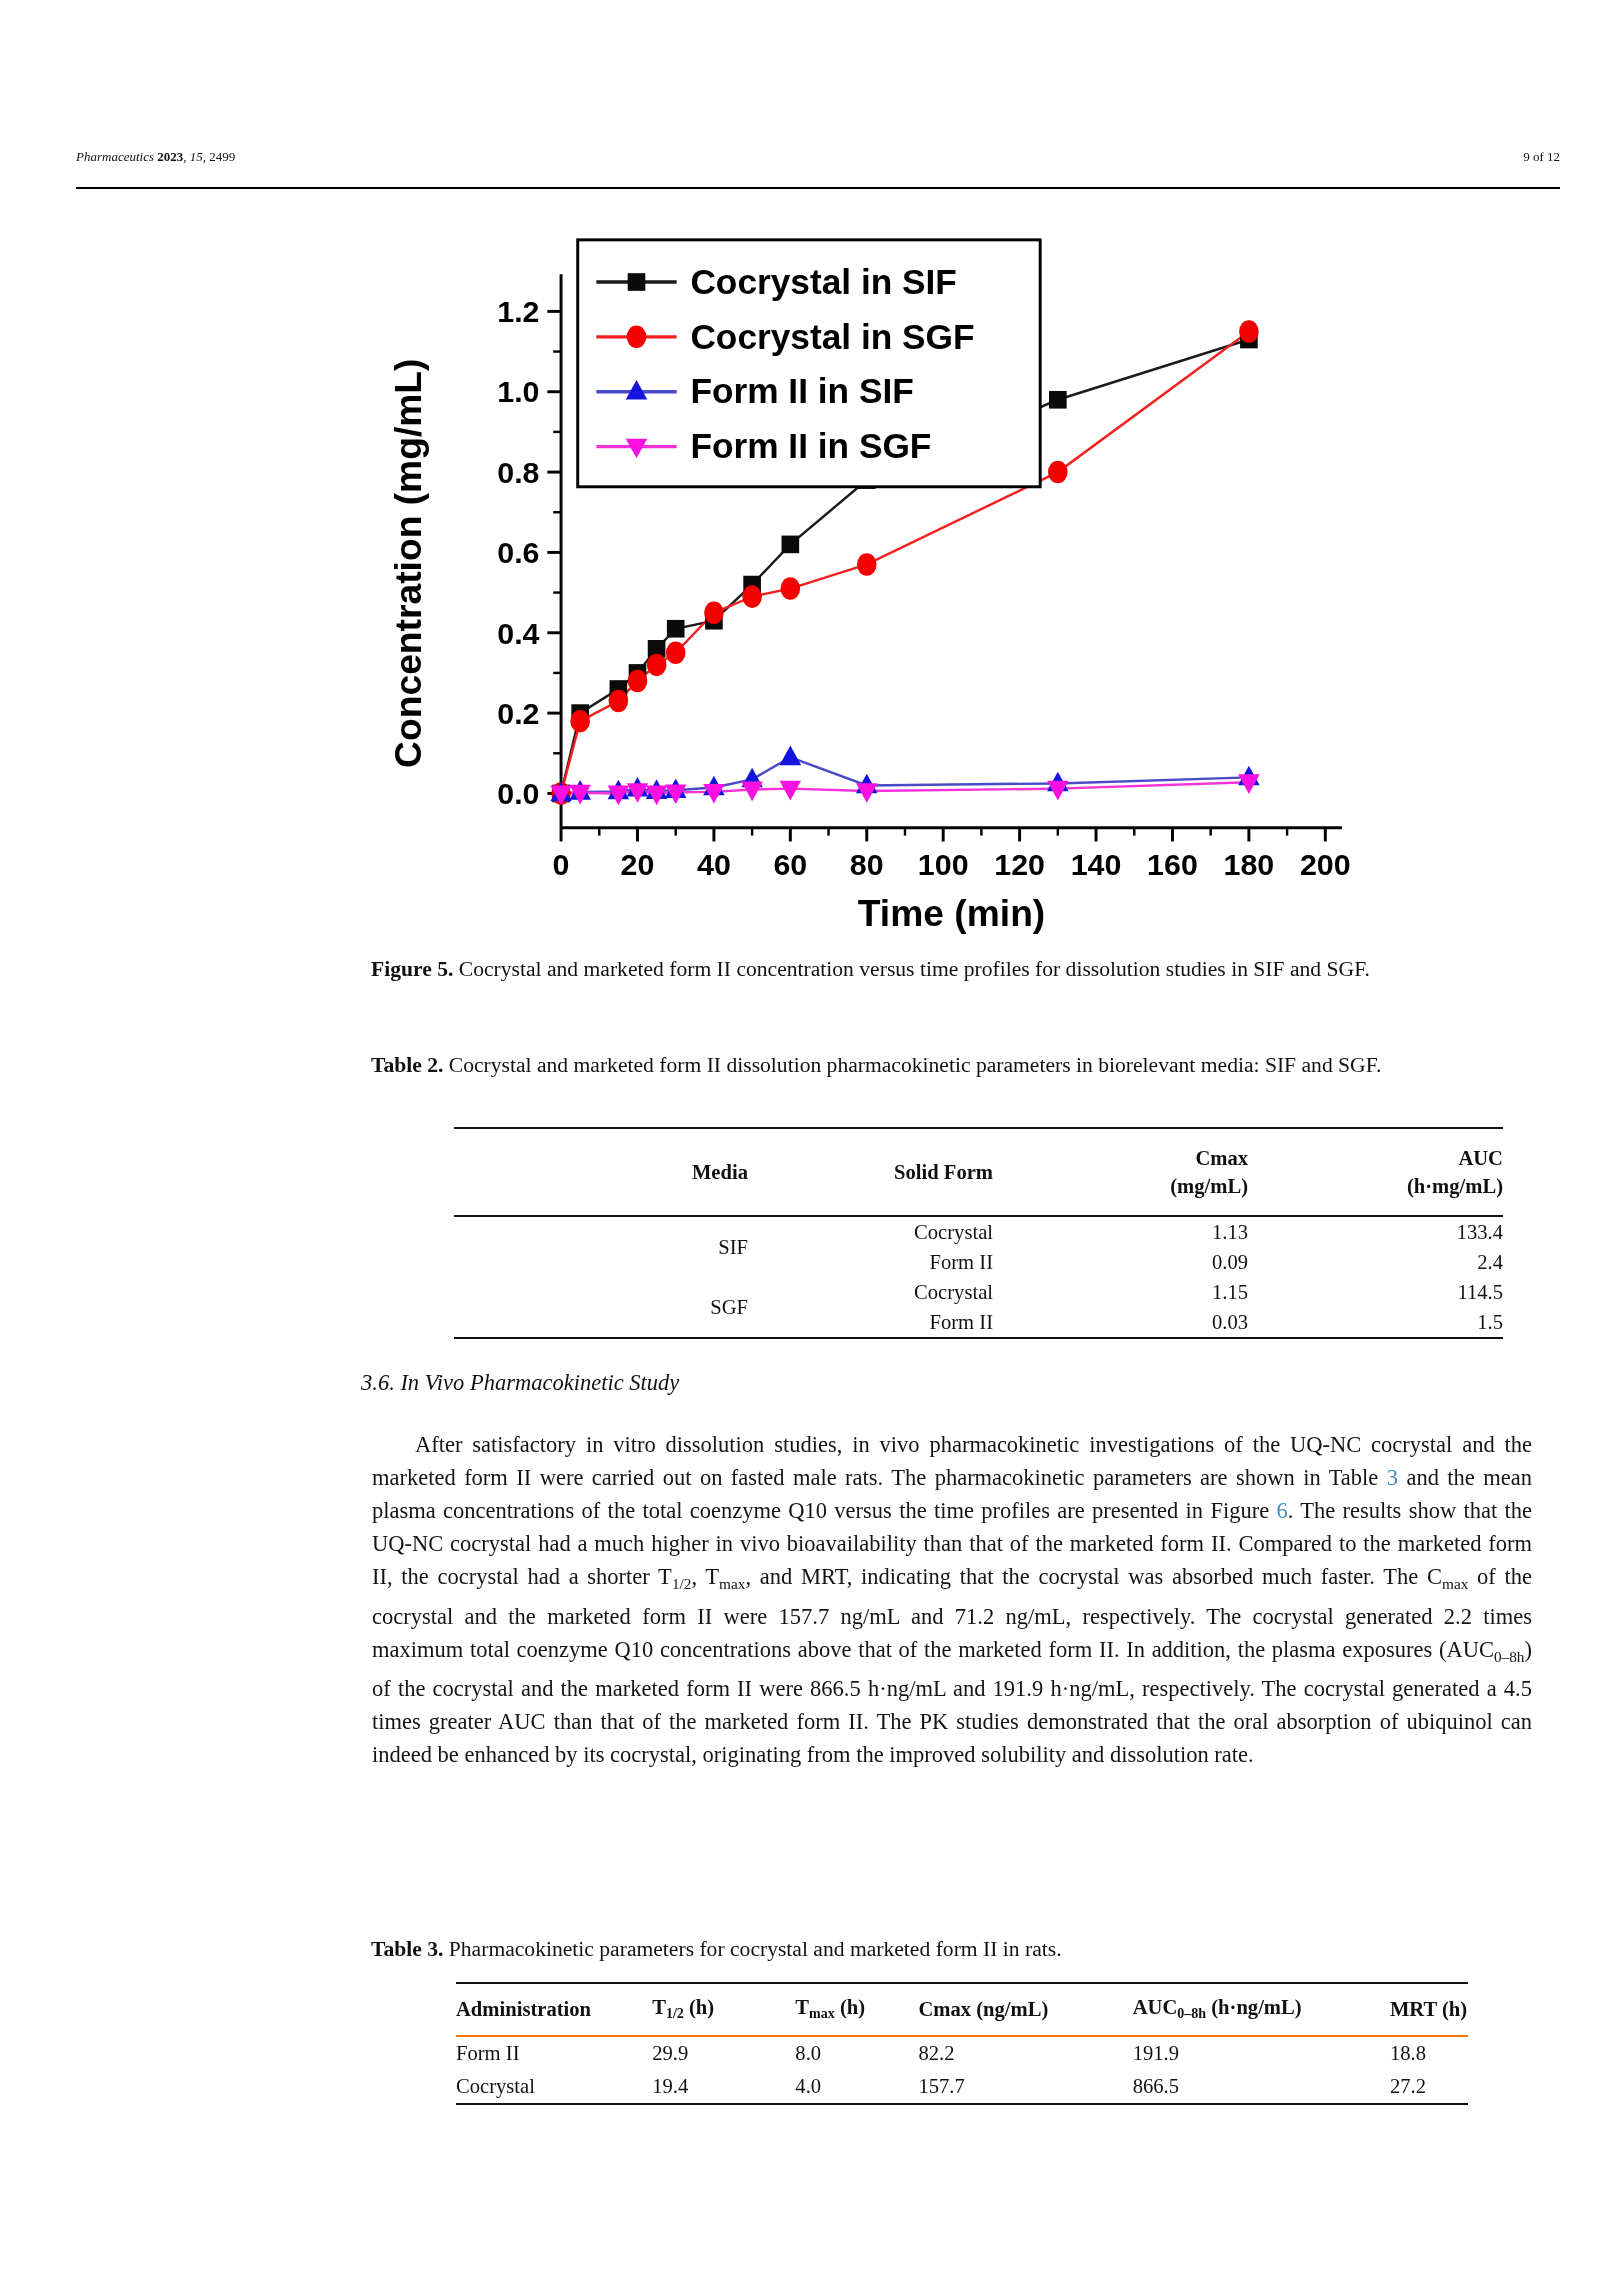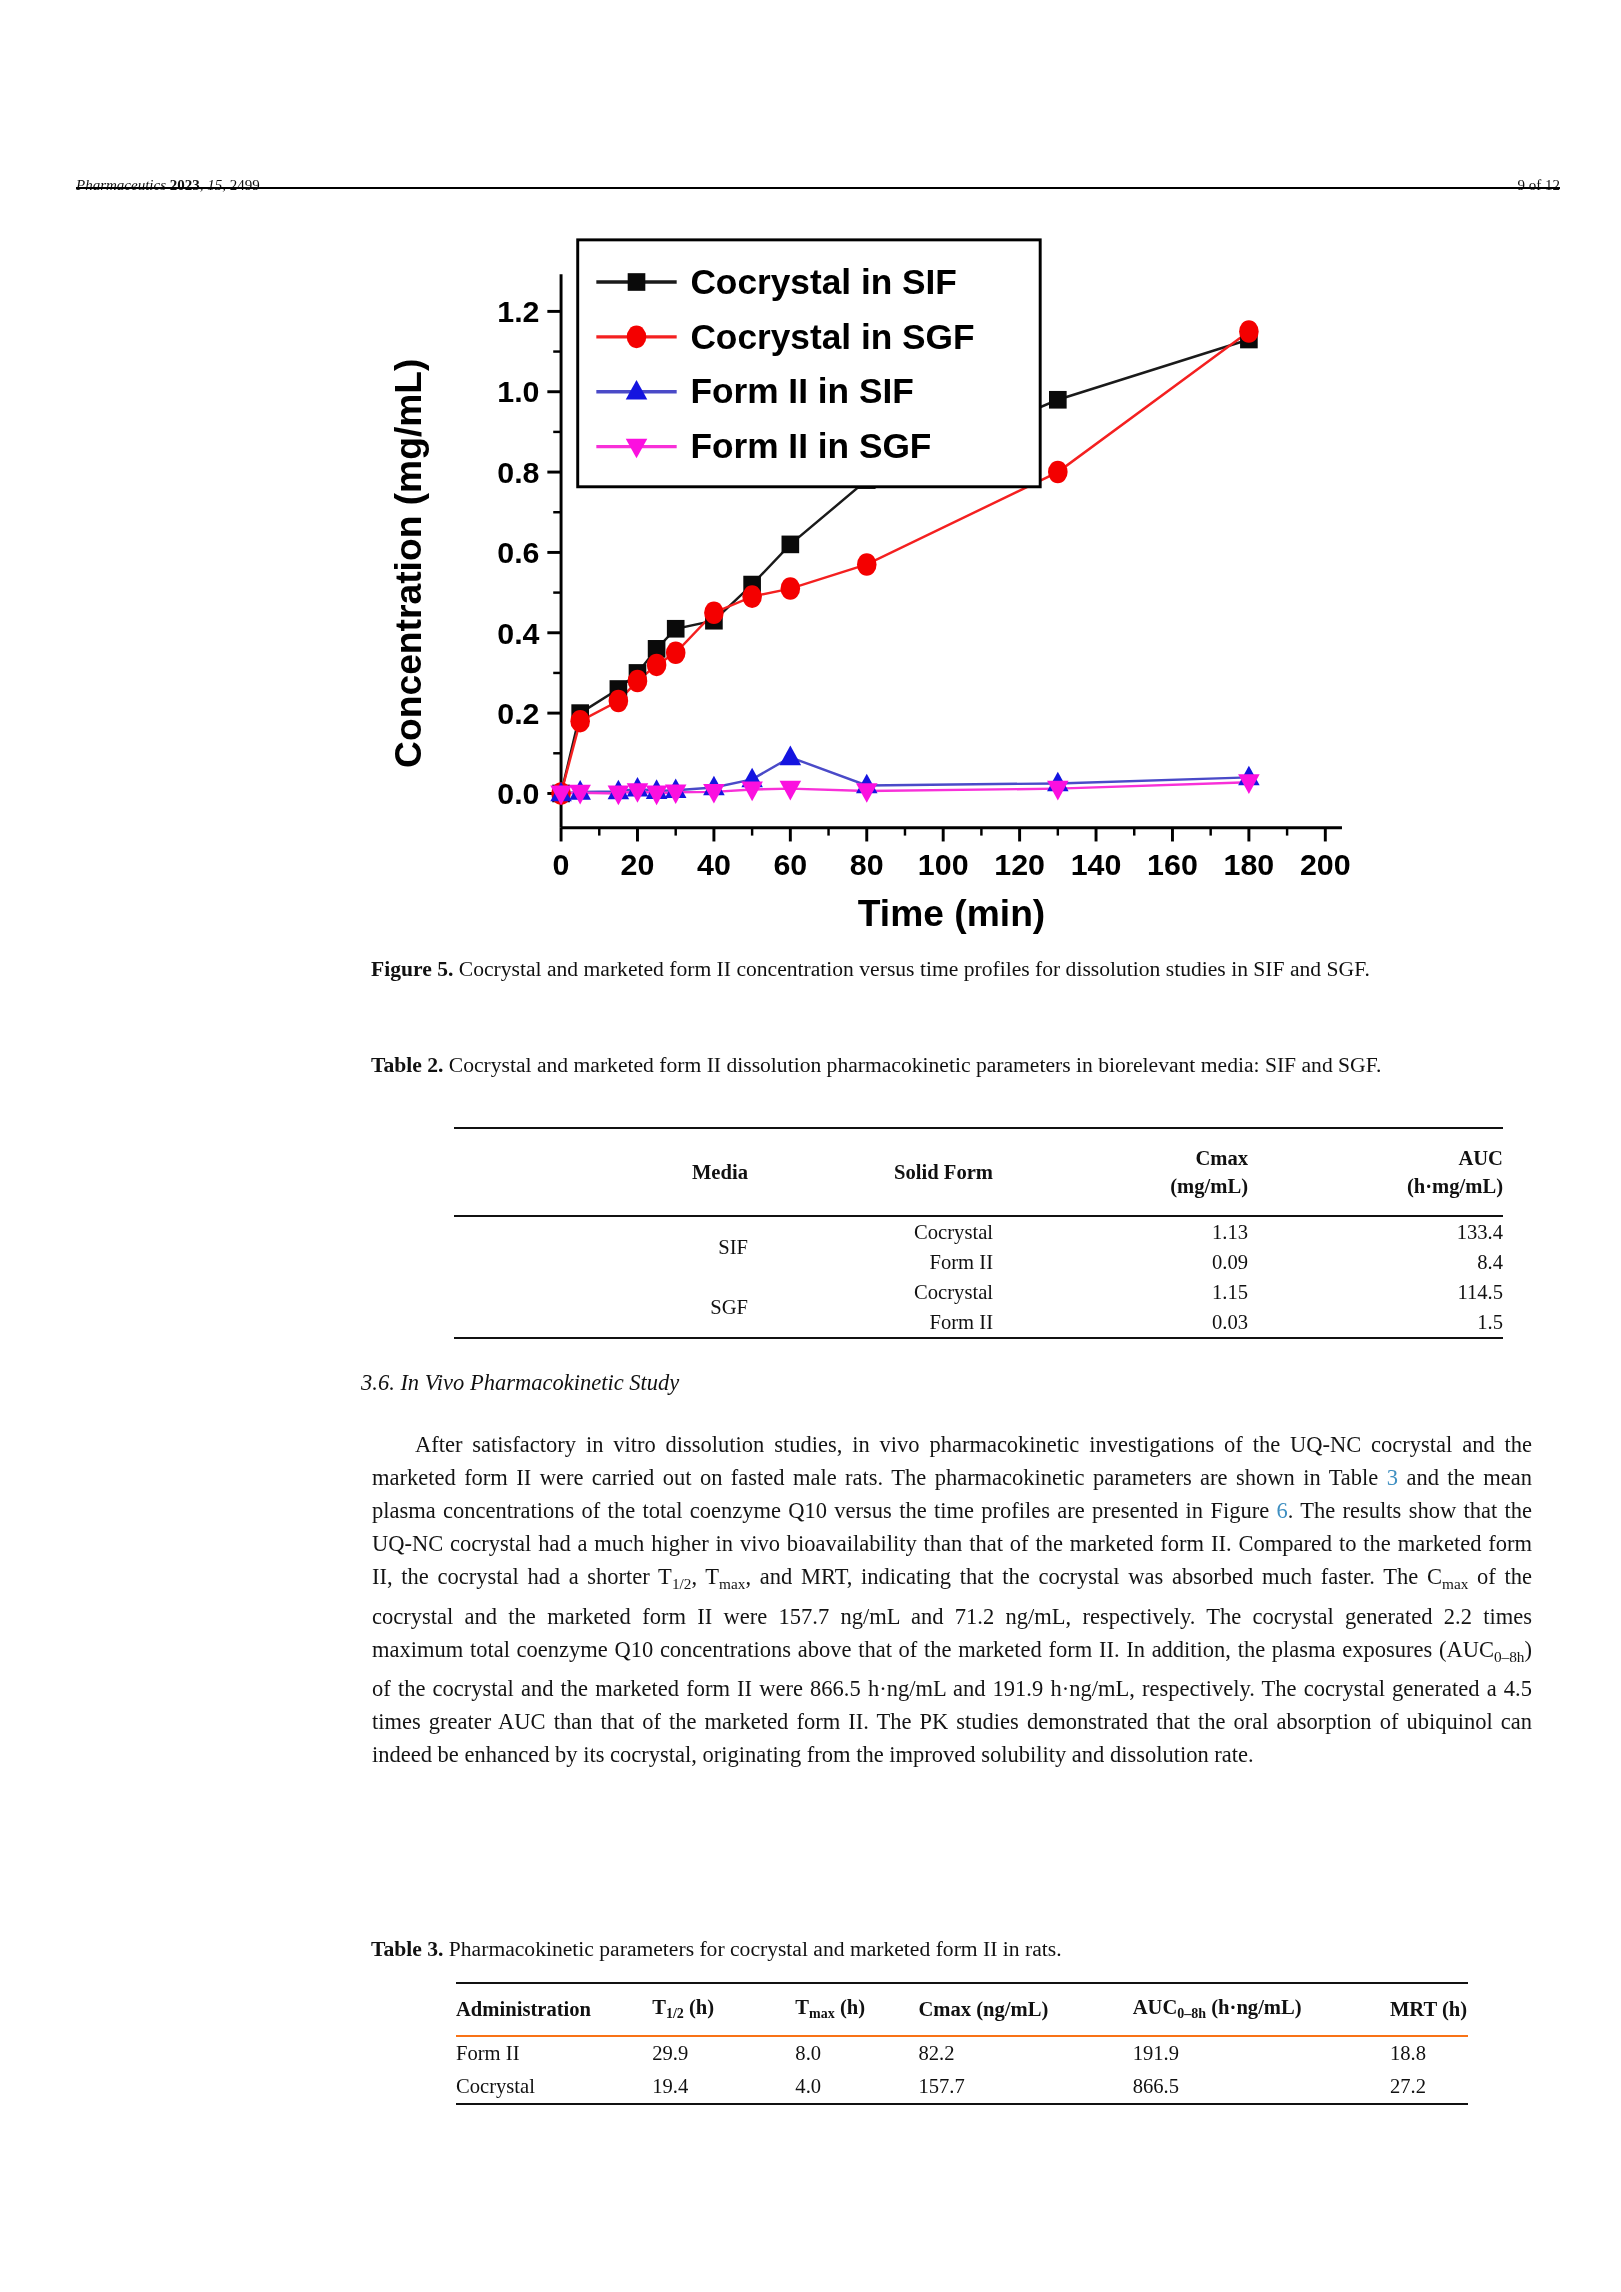--- a/index.html
+++ b/index.html
@@ -1,19 +1,19 @@
 <!DOCTYPE html>
 <html><head>
 <meta charset="utf-8">
 <style>
   html,body{margin:0;padding:0;background:#9a9a9a;}
   .page{position:relative;width:1621px;height:2293px;background:#ffffff;margin:0 auto;
         font-family:"Liberation Serif",serif;color:#111;overflow:hidden;}
   .running-head{position:absolute;left:76px;right:61px;top:149px;display:flex;
-        justify-content:space-between;font-size:15px;margin-top:28px;}
+        justify-content:space-between;font-size:13px;}
   .head-rule{position:absolute;left:76px;right:61px;top:187px;border-top:2px solid #000;}
   .chart-svg{position:absolute;left:370px;top:181px;}
   .caption{position:absolute;left:361px;width:1160px;font-size:21.6px;line-height:33px;
         text-align:justify;margin:10px;}
   .fig5cap{top:943px;}
   .t2cap{top:1039px;}
   .t3cap{top:1923px;}
   .sec{position:absolute;left:361px;top:1370px;width:1160px;font-size:22.5px;font-weight:normal;
        font-style:italic;margin:0;}
   .body-par{position:absolute;left:361px;top:1417px;width:1160px;font-size:22.5px;
@@ -223,21 +223,21 @@
     <tbody id="t2-body">
         <tr>
           <td rowspan="2">SIF</td>
           <td>Cocrystal</td>
           <td>1.13</td>
           <td>133.4</td>
         </tr>
         <tr>
           <td>Form II</td>
           <td>0.09</td>
-          <td>8.4</td>
+          <td>2.4</td>
         </tr>
         <tr>
           <td rowspan="2">SGF</td>
           <td>Cocrystal</td>
           <td>1.15</td>
           <td>114.5</td>
         </tr>
         <tr>
           <td>Form II</td>
           <td>0.03</td>

